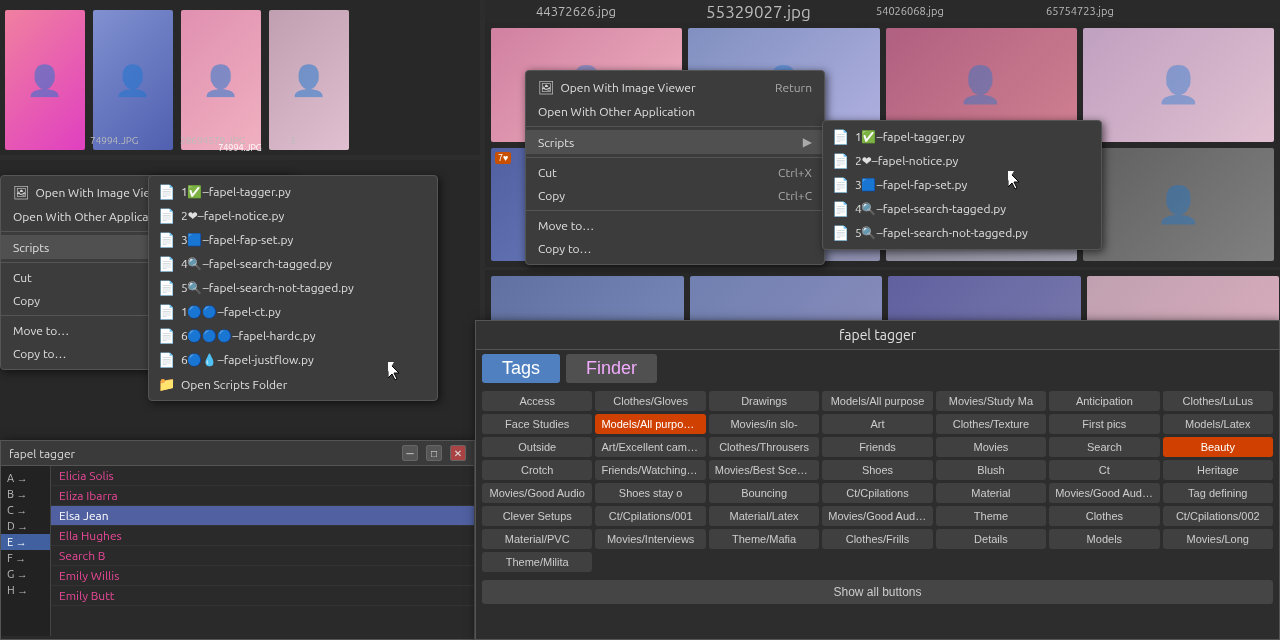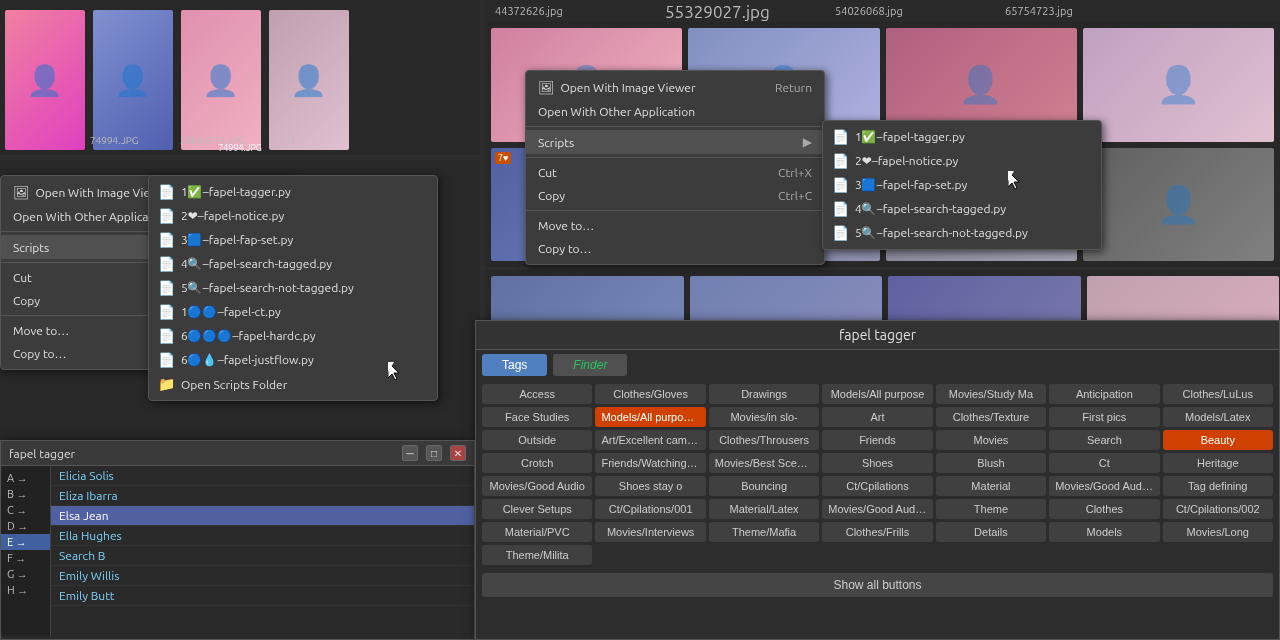--- a/index.html
+++ b/index.html
@@ -189,21 +189,21 @@
     .names-list {
       flex: 1;
       overflow-y: auto;
       background: #2a2a2a;
     }
 
     .name-item {
       padding: 3px 8px;
       cursor: pointer;
       font-size: 12px;
-      color: #7dd3fc;
+      color: #ec4899;
       border-bottom: 1px solid #333;
     }
     .name-item.selected { background: #5060a0; color: #fff; }
 
     
     .fapel-tagger-main {
       position: absolute;
       bottom: 0;
       left: 475px;
       right: 0;
@@ -230,25 +230,25 @@
       background: #2d2d2d;
     }
 
     .tab-btn {
       padding: 4px 20px;
       background: #4a6fa5;
       color: #fff;
       border: none;
       border-radius: 3px;
       cursor: pointer;
-      font-size: 12px;
+      font-size: 18px;
     }
 
     .tab-btn.active { background: #5080c0; }
-    .tab-btn.inactive { background: #505050; color: #22c55e; font-style: italic; }
+    .tab-btn.inactive { background: #505050; color: #f0abfc; }
 
     .tags-grid {
       display: grid;
       grid-template-columns: repeat(7, 1fr);
       gap: 3px;
       padding: 4px 6px;
       overflow-y: auto;
       max-height: 240px;
     }
 
@@ -300,21 +300,21 @@
       transform: rotate(0deg);
     }
 
   </style>
 </head>
 <body>
 
 <div class="file-manager-bg"></div>
 
 <div style="position:absolute;top:0;left:485px;width:795px;height:22px;background:#2a2a2a;display:flex;align-items:center;padding:0 10px;gap:0;">
-  <span style="width:170px;font-size:11px;color:#bbb;">44372626.jpg</span>
+  <span style="width:170px;font-size:13px;color:#bbb;margin-left:41px;">44372626.jpg</span>
   <span style="width:170px;font-size:17px;color:#bbb;">55329027.jpg</span>
   <span style="width:170px;font-size:11px;color:#bbb;">54026068.jpg</span>
   <span style="width:170px;font-size:11px;color:#bbb;">65754723.jpg</span>
 </div>
 
 <div style="position:absolute;top:0;left:0;width:480px;height:155px;background:#282828;display:flex;align-items:flex-end;padding:5px;gap:8px;overflow:hidden;">
   <div style="width:80px;height:140px;background:linear-gradient(135deg,#f080a0,#e040c0);border-radius:2px;overflow:hidden;">
     <div style="width:100%;height:100%;display:flex;align-items:center;justify-content:center;font-size:30px;color:rgba(255,255,255,0.5);">👤</div>
   </div>
   <div style="width:80px;height:140px;background:linear-gradient(135deg,#8090d0,#5060b0);border-radius:2px;overflow:hidden;">

